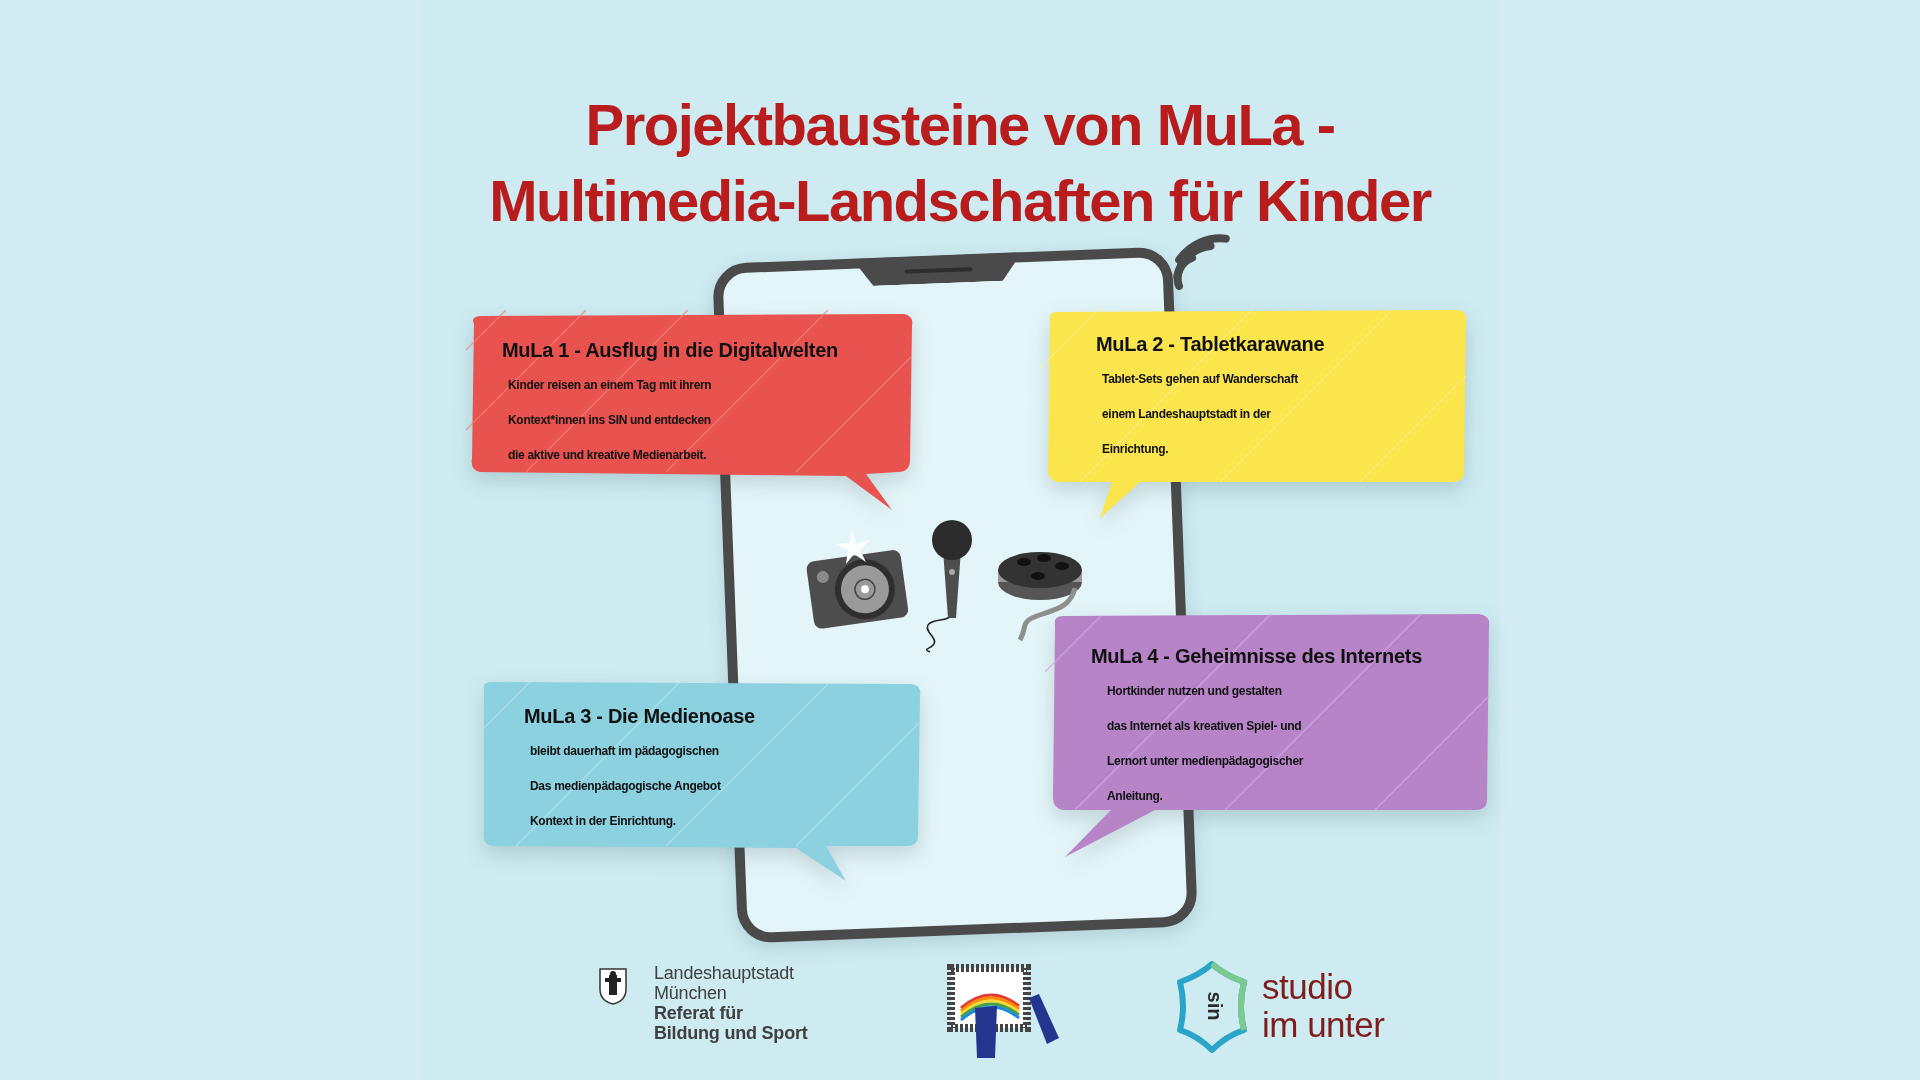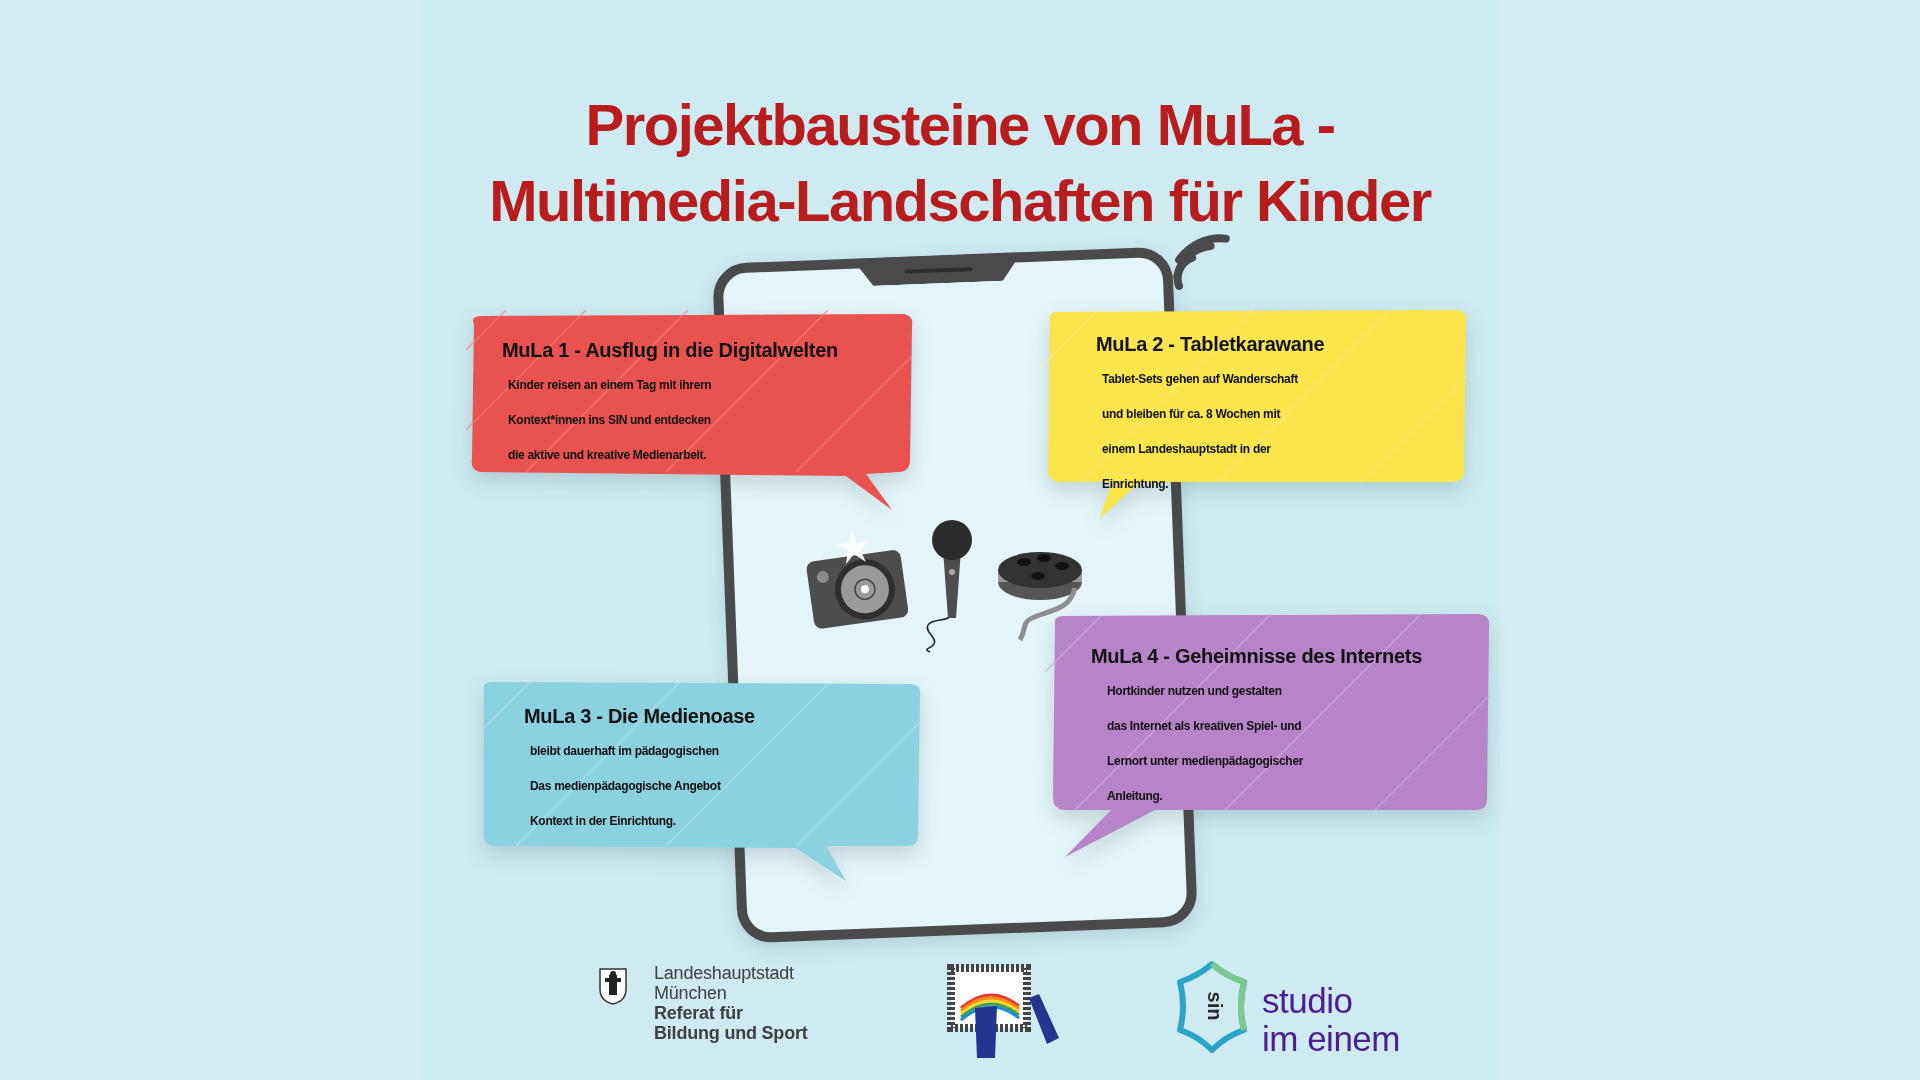--- a/index.html
+++ b/index.html
@@ -68,21 +68,21 @@
   
   .media { position: absolute; left: 380px; top: 510px; width: 300px; height: 150px; }
 
   
   .logo-muc { position: absolute; left: 178px; top: 963px; width: 260px; height: 80px; }
   .muc-crest { position: absolute; left: 0; top: 4px; width: 30px; height: 38px; }
   .muc-text { position: absolute; left: 56px; top: 0; font-size: 18px; line-height: 20px; color: #404040; letter-spacing: -0.2px; }
   .muc-text .bold { font-weight: bold; }
   .logo-mid { position: absolute; left: 515px; top: 958px; width: 130px; height: 100px; }
   .logo-sin { position: absolute; left: 750px; top: 958px; width: 250px; height: 100px; }
-  .sin-text { position: absolute; left: 92px; top: 24px; font-size: 35px; line-height: 38px; color: #4c1d95; letter-spacing: -0.5px; }
+  .sin-text { position: absolute; left: 92px; top: 10px; font-size: 35px; line-height: 38px; color: #7f1d1d; letter-spacing: -0.5px; }
 </style>
 </head>
 <body>
 
 <div class="poster">
 
   <h1 class="title">
     <span>Projektbausteine von MuLa -</span>
     <span>Multimedia-Landschaften für Kinder</span>
   </h1>
@@ -156,21 +156,20 @@
       <g stroke="#fdf08a" stroke-width="1.5" opacity="0.7">
         <line x1="0" y1="60" x2="60" y2="0"></line>
           <line x1="40" y1="174" x2="212" y2="2"></line>
         <line x1="180" y1="174" x2="352" y2="2"></line>
           <line x1="320" y1="174" x2="426" y2="68"></line>
       </g>
     </svg>
     <div class="content">
       <h3>MuLa 2 - Tabletkarawane</h3>
       <p>Tablet-Sets gehen auf Wanderschaft</p>
-      <p>und bleiben für ca. 8 Wochen mit</p>
       <p>einem Landeshauptstadt in der</p>
       <p>Einrichtung.</p>
     </div>
   </div>
 
   <div class="bubble b3">
     <svg class="shape" viewBox="0 0 450 205" preserveAspectRatio="none">
       <path d="M8 14 Q6 6 16 6 L436 8 Q446 10 444 20 L442 160 Q442 170 430 170 L350 170 L370 205 L320 172 L16 170 Q6 168 8 156 Z" fill="#8bd1e0"></path>
       <g stroke="#b6e3ec" stroke-width="1.5" opacity="0.7">
         <line x1="0" y1="60" x2="54" y2="6"></line>
@@ -235,17 +234,17 @@
   </svg>
 
   <div class="logo-sin">
     <svg width="84" height="94" style="position:absolute;left:0;top:2px" viewBox="0 0 84 94">
       <path d="M42 4 Q56 16 74 22 Q68 46 74 70 Q56 76 42 90 Q28 76 10 70 Q16 46 10 22 Q28 16 42 4 Z" fill="none" stroke="#2aa4c9" stroke-width="6" stroke-linejoin="round"></path>
       <path d="M42 4 Q56 16 74 22 Q68 46 74 70" fill="none" stroke="#7cc98f" stroke-width="6"></path>
       <text x="42" y="50" font-size="20" font-weight="bold" fill="#2b2b2b" text-anchor="middle" transform="rotate(90 42 46)" font-family="Liberation Sans, sans-serif">sin</text>
     </svg>
     <div class="sin-text">
       <div>studio</div>
-      <div>im einem</div>
+      <div>im unter</div>
     </div>
   </div>
 
 </div>
 
 </body></html>

